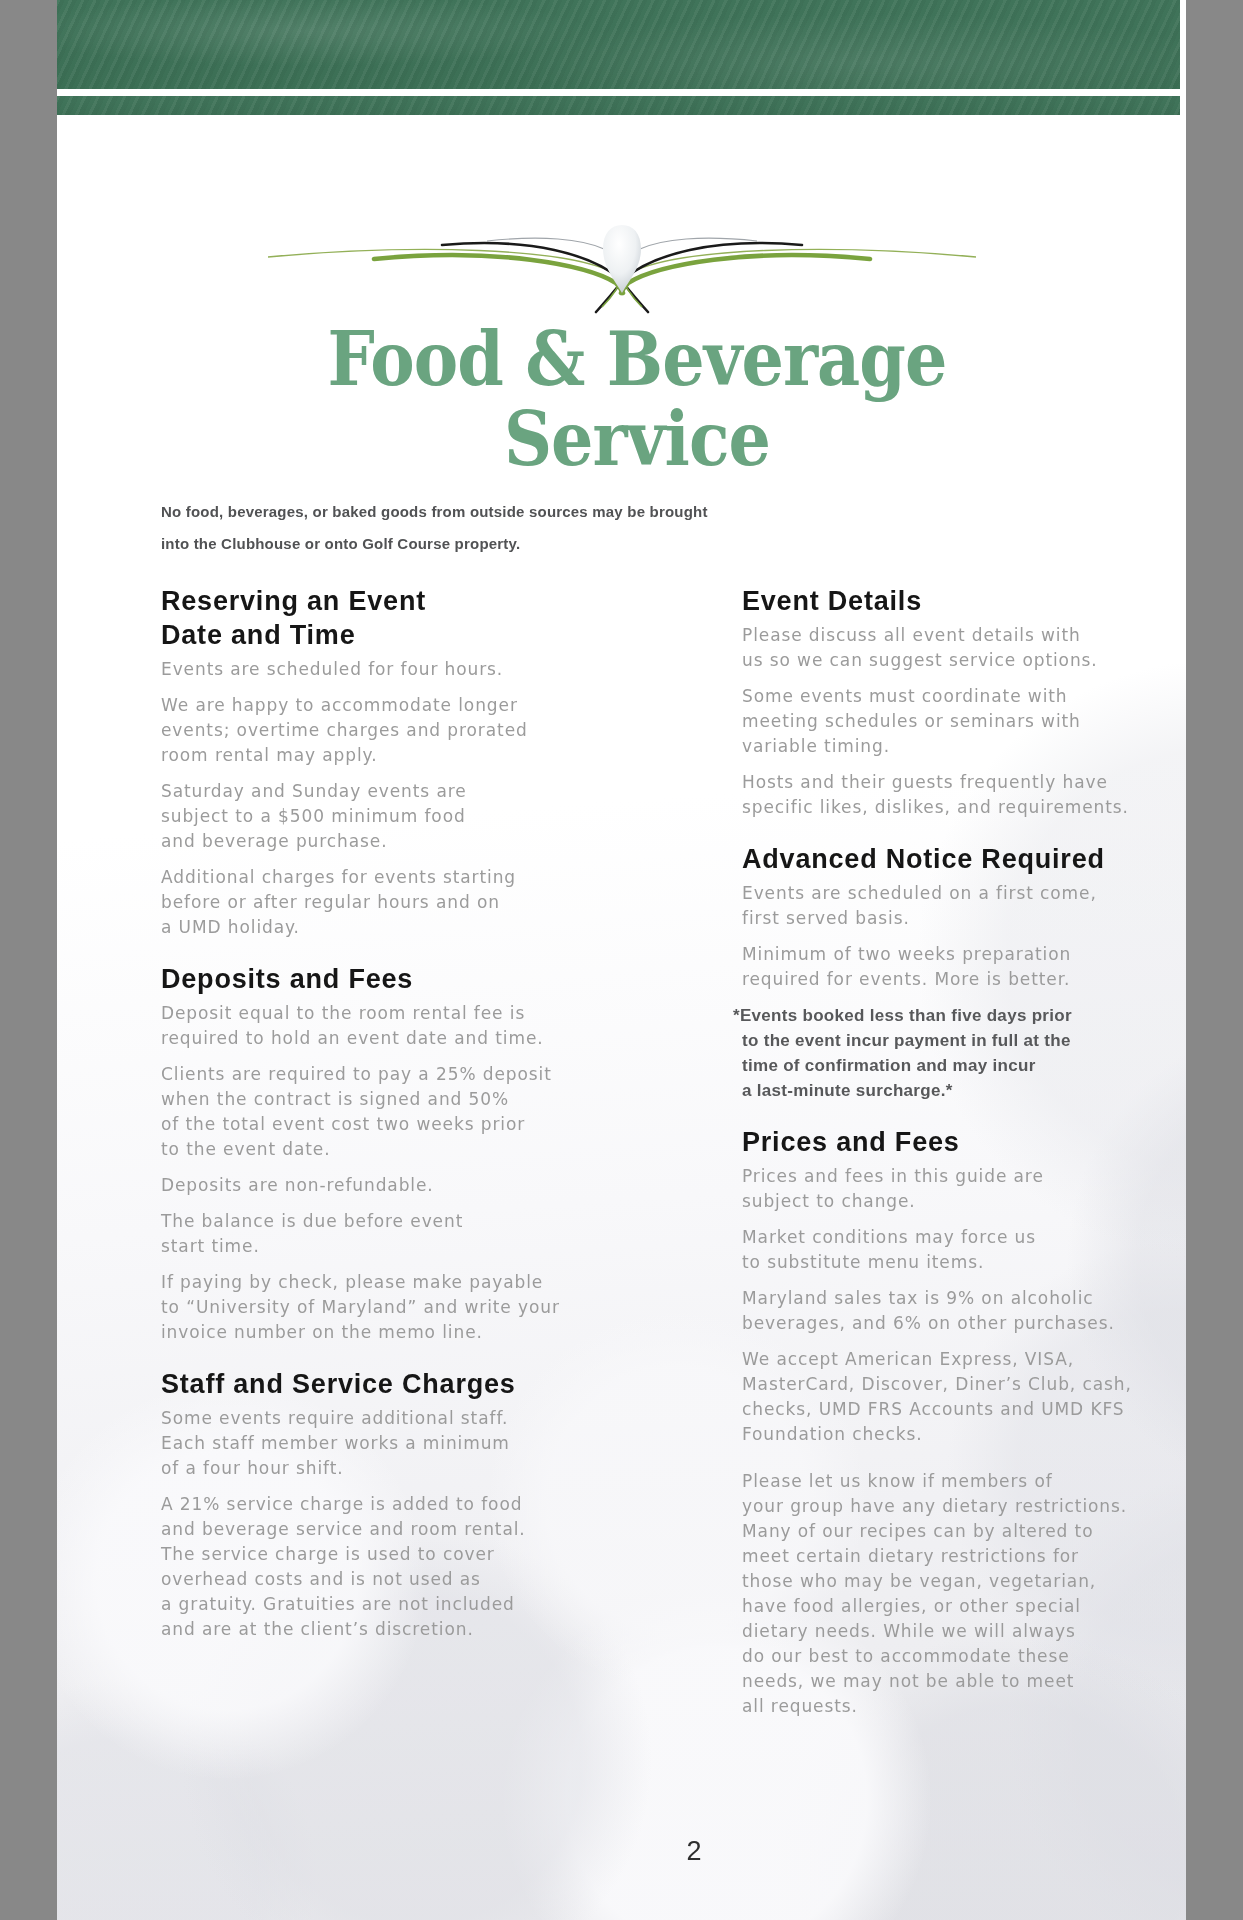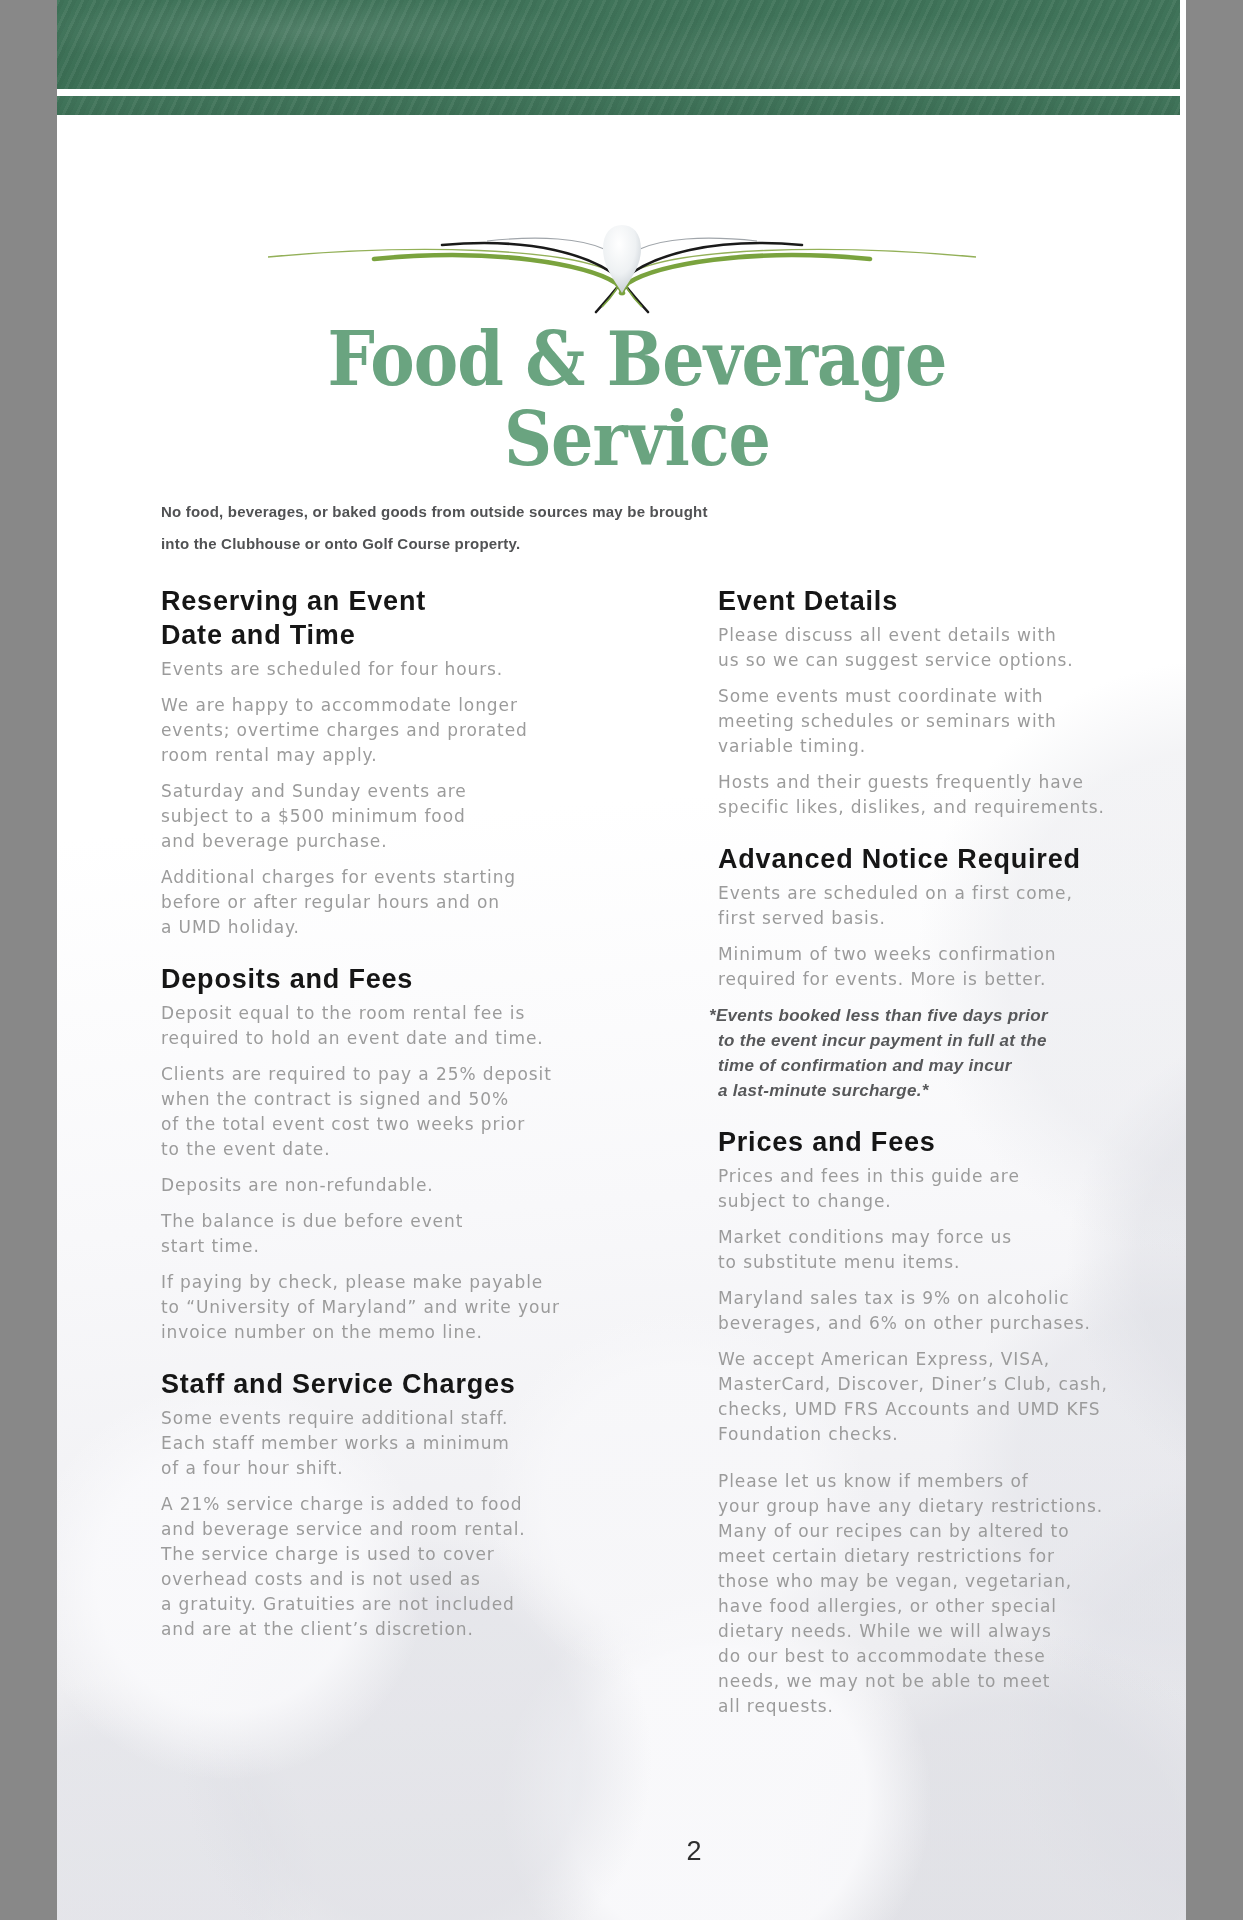--- a/index.html
+++ b/index.html
@@ -58,21 +58,21 @@
     letter-spacing:-1px;
   }
   .intro{
     margin:16px 0 0 0;
     font-family:"Liberation Sans",sans-serif;
     font-weight:bold;
     font-size:15px;line-height:32px;
     letter-spacing:0.2px;
     white-space:pre-line;
   }
-  .columns{display:flex;gap:52px;margin-top:24px;}
+  .columns{display:flex;gap:76px;margin-top:24px;}
   .col{flex:0 0 auto;}
   .col-left{width:505px;}
   .col-right{width:490px;}
   .section{margin-top:22px;}
   .section:first-child{margin-top:0;}
   .sec-heading{
     margin:0 0 5px 0;
     font-family:"Liberation Sans",sans-serif;
     font-weight:bold;
     font-size:27px;line-height:34px;
@@ -89,21 +89,20 @@
   }
   .para.note{
     font-family:"Liberation Sans",sans-serif;
     font-weight:bold;
     color:#57585a;
     letter-spacing:0.3px;
     margin-left:-9px;
     padding-left:9px;
     text-indent:-9px;
     line-height:25px;
-    font-style:italic;
   }
   .page-number{
     position:absolute;
     left:104px;width:1066px;
     top:1836px;
     text-align:center;
     font-family:"Liberation Sans",sans-serif;
     font-size:27px;color:#2e2e2e;
   }
 </style>
@@ -223,21 +222,21 @@
               <p class="para">Hosts and their guests frequently have
 specific likes, dislikes, and requirements.</p>
             </div>
   </div>
 
   <div class="section">
     <h3 class="sec-heading">Advanced Notice Required</h3>
     <div class="sec-paras">
               <p class="para">Events are scheduled on a first come,
 first served basis.</p>
-              <p class="para">Minimum of two weeks confirmation
+              <p class="para">Minimum of two weeks preparation
 required for events. More is better.</p>
               <p class="para note">*Events booked less than five days prior
 to the event incur payment in full at the
 time of confirmation and may incur
 a last-minute surcharge.*</p>
             </div>
   </div>
 
   <div class="section">
     <h3 class="sec-heading">Prices and Fees</h3>

